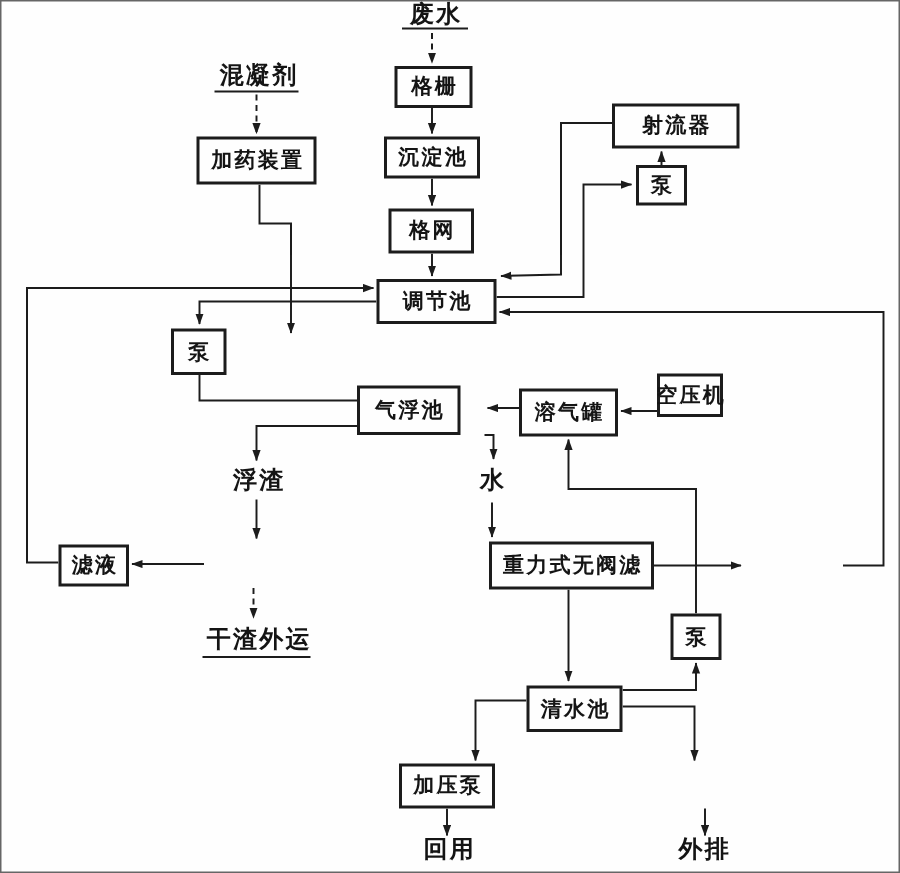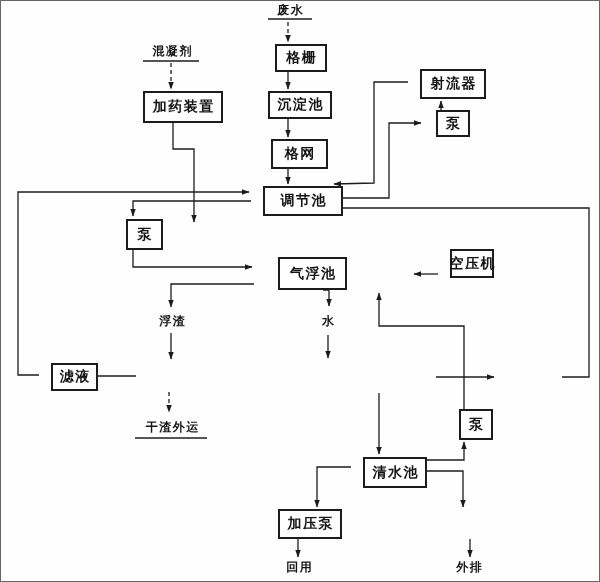--- a/index.html
+++ b/index.html
@@ -7,25 +7,24 @@
     position:relative;width:598px;height:580px;background:#fefefe;
     border:1px solid #666;overflow:hidden;
     font-family:"Liberation Serif","DejaVu Serif",serif;color:#141414;
   }
   #wires{position:absolute;left:0;top:0;width:100%;height:100%;}
   .node{
     position:absolute;box-sizing:border-box;border:2px solid #1c1c1c;background:#fefefe;
     display:flex;align-items:center;justify-content:center;
     font-size:14px;font-weight:600;letter-spacing:1.5px;white-space:nowrap;
     text-indent:1.5px; 
-    margin-left:12px;
   }
   .flabel{
     position:absolute;transform:translate(-50%,-50%);
-    font-size:12px;font-weight:600;letter-spacing:1.5px;white-space:nowrap;text-indent:1.5px;
+    font-size:16px;font-weight:600;letter-spacing:1.5px;white-space:nowrap;text-indent:1.5px;
   }
 </style>
 </head>
 <body>
 
 <div id="canvas">
 
   <svg id="wires" viewBox="0 0 598 580" xmlns="http://www.w3.org/2000/svg">
     <defs>
       <marker id="ah" markerWidth="8" markerHeight="6" refX="7" refY="2.75" orient="auto" markerUnits="userSpaceOnUse">
@@ -80,26 +79,28 @@
       <line x1="142" y1="60" x2="198" y2="60"></line>
       <line x1="134" y1="437" x2="206" y2="437"></line>
     </g>
   </svg>
 
   <div class="node" style="left:262px;top:43px;width:52px;height:28px">格栅</div>
   <div class="node" style="left:255px;top:90px;width:64px;height:28px">沉淀池</div>
   <div class="node" style="left:250px;top:185px;width:80px;height:30px">调节池</div>
   <div class="node" style="left:258px;top:138px;width:57px;height:30px">格网</div>
   <div class="node" style="left:130px;top:90px;width:80px;height:32px">加药装置</div>
-  <div class="node" style="left:407px;top:68px;width:66px;height:30px">射流器</div>
+  <div class="node" style="left:407px;top:68px;width:85px;height:30px">射流器</div>
   <div class="node" style="left:423px;top:109px;width:34px;height:27px">泵</div>
   <div class="node" style="left:113px;top:218px;width:37px;height:31px">泵</div>
-  <div class="node" style="left:265px;top:256px;width:69px;height:33px">气浮池</div>
+  <div class="node" style="left:237px;top:256px;width:69px;height:33px">气浮池</div>
+  <div class="node" style="left:345px;top:258px;width:66px;height:32px">溶气罐</div>
   <div class="node" style="left:437px;top:248px;width:44px;height:29px">空压机</div>
   <div class="node" style="left:38px;top:362px;width:47px;height:28px">滤液</div>
+  <div class="node" style="left:325px;top:360px;width:110px;height:32px">重力式无阀滤</div>
   <div class="node" style="left:446px;top:408px;width:34px;height:31px">泵</div>
   <div class="node" style="left:350px;top:456px;width:64px;height:31px">清水池</div>
   <div class="node" style="left:265px;top:508px;width:64px;height:30px">加压泵</div>
 
   <div class="flabel" style="left:289px;top:9px">废水</div>
   <div class="flabel" style="left:171px;top:50px">混凝剂</div>
   <div class="flabel" style="left:171px;top:320px">浮渣</div>
   <div class="flabel" style="left:327px;top:320px">水</div>
   <div class="flabel" style="left:171px;top:426px">干渣外运</div>
   <div class="flabel" style="left:298px;top:566px">回用</div>

